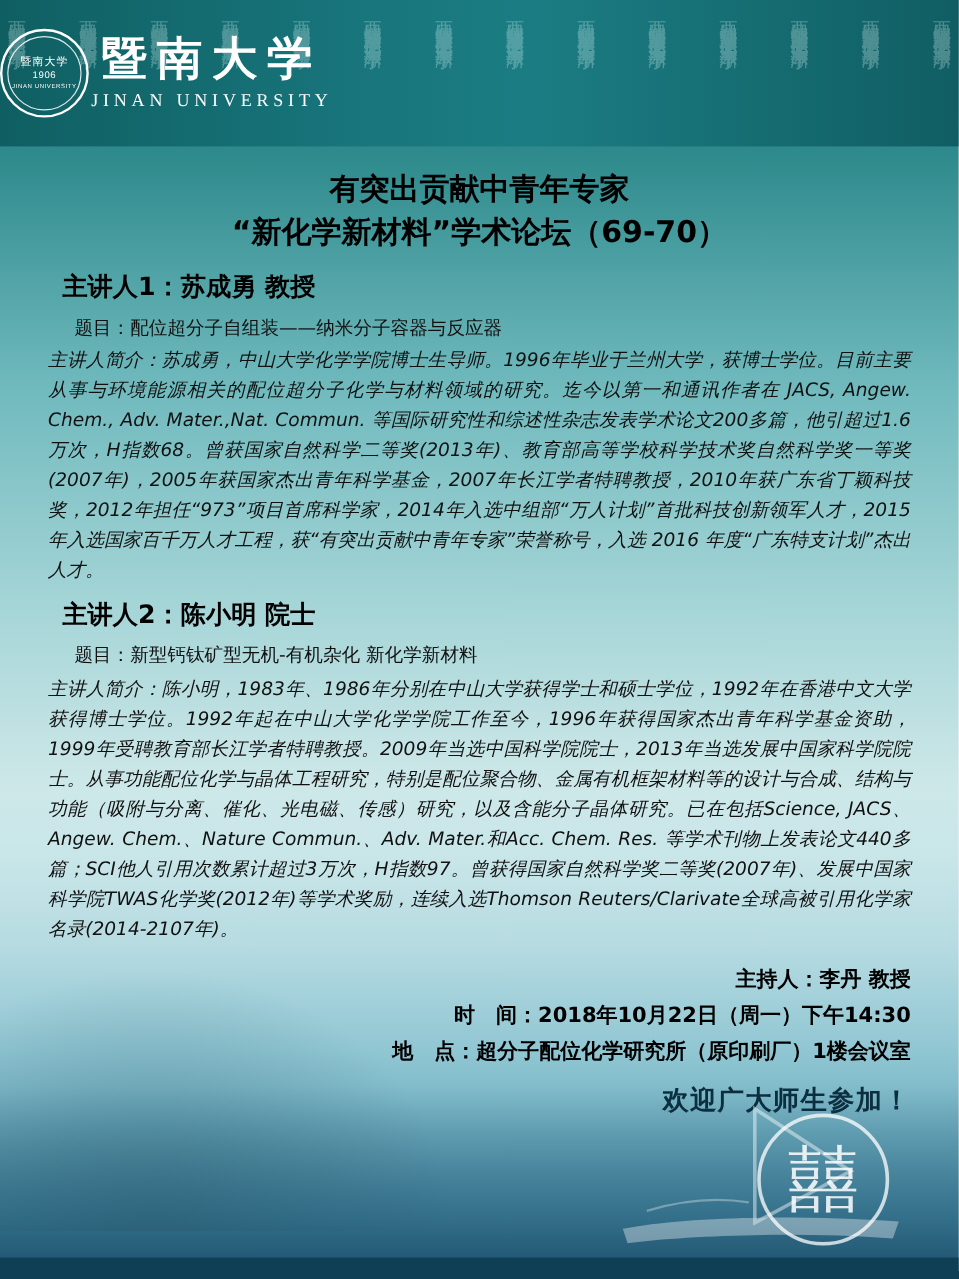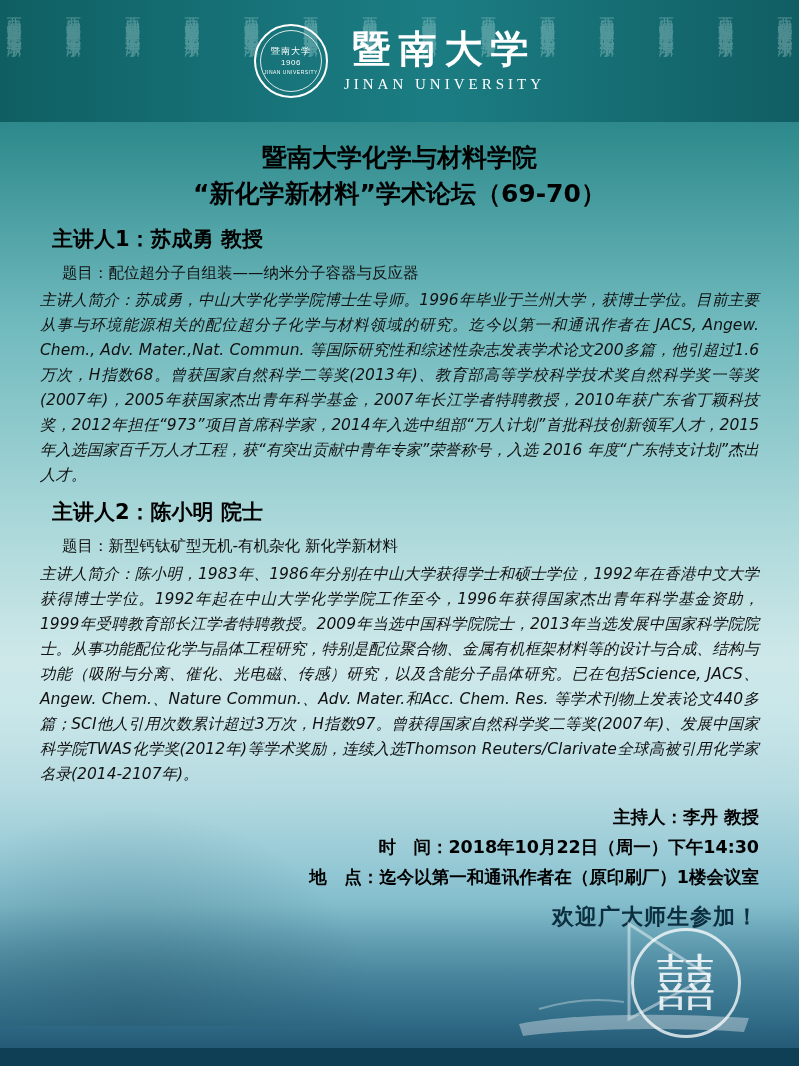--- a/index.html
+++ b/index.html
@@ -75,22 +75,21 @@
     line-height: 1.35;
     letter-spacing: 2px;
     color: #d9f2f2;
     white-space: nowrap;
   }
   .header-center {
     position: absolute;
     left: 0; right: 0; top: 0; bottom: 0;
     display: flex;
     align-items: center;
-    justify-content: center;
-    gap: 16px;
+    gap: 2px;
   }
   .logo {
     width: 74px;
     height: 74px;
     border-radius: 50%;
     border: 2px solid #ffffff;
     box-sizing: border-box;
     display: flex;
     flex-direction: column;
     align-items: center;
@@ -268,36 +267,36 @@
     </div>
   </div>
 
   <div class="wash1"></div>
   <div class="wash2"></div>
   <div class="hill"></div>
 
   <div class="content">
 
     <div class="title">
-      <div>暨南大学化学与材料学院</div>
+      <div>有突出贡献中青年专家</div>
       <div>“新化学新材料”学术论坛（69-70）</div>
     </div>
 
     <div class="speaker-head">主讲人1：苏成勇 教授</div>
     <p class="line topic">题目：配位超分子自组装——纳米分子容器与反应器</p>
     <p class="bio">主讲人简介：苏成勇，中山大学化学学院博士生导师。1996年毕业于兰州大学，获博士学位。目前主要从事与环境能源相关的配位超分子化学与材料领域的研究。迄今以第一和通讯作者在 JACS, Angew. Chem., Adv. Mater.,Nat. Commun. 等国际研究性和综述性杂志发表学术论文200多篇，他引超过1.6万次，H指数68。曾获国家自然科学二等奖(2013年)、教育部高等学校科学技术奖自然科学奖一等奖(2007年)，2005年获国家杰出青年科学基金，2007年长江学者特聘教授，2010年获广东省丁颖科技奖，2012年担任“973”项目首席科学家，2014年入选中组部“万人计划”首批科技创新领军人才，2015年入选国家百千万人才工程，获“有突出贡献中青年专家”荣誉称号，入选 2016 年度“广东特支计划”杰出人才。</p>
 
     <div class="speaker-head">主讲人2：陈小明 院士</div>
     <p class="line topic">题目：新型钙钛矿型无机-有机杂化 新化学新材料</p>
     <p class="bio">主讲人简介：陈小明，1983年、1986年分别在中山大学获得学士和硕士学位，1992年在香港中文大学获得博士学位。1992年起在中山大学化学学院工作至今，1996年获得国家杰出青年科学基金资助，1999年受聘教育部长江学者特聘教授。2009年当选中国科学院院士，2013年当选发展中国家科学院院士。从事功能配位化学与晶体工程研究，特别是配位聚合物、金属有机框架材料等的设计与合成、结构与功能（吸附与分离、催化、光电磁、传感）研究，以及含能分子晶体研究。已在包括Science, JACS、Angew. Chem.、Nature Commun.、Adv. Mater.和Acc. Chem. Res. 等学术刊物上发表论文440多篇；SCI他人引用次数累计超过3万次，H指数97。曾获得国家自然科学奖二等奖(2007年)、发展中国家科学院TWAS化学奖(2012年)等学术奖励，连续入选Thomson Reuters/Clarivate全球高被引用化学家名录(2014-2107年)。</p>
 
     <div class="footer-block">
       <div class="footer-line">主持人：李丹  教授</div>
       <div class="footer-line">时　间：2018年10月22日（周一）下午14:30</div>
-      <div class="footer-line">地　点：迄今以第一和通讯作者在（原印刷厂）1楼会议室</div>
+      <div class="footer-line">地　点：超分子配位化学研究所（原印刷厂）1楼会议室</div>
     </div>
 
     <div class="welcome">欢迎广大师生参加！</div>
   </div>
 
   <svg class="boat" viewBox="0 0 250 130">
     <path d="M10 110 C60 100 150 98 240 104 L235 118 C150 112 60 116 14 122 Z" fill="rgba(255,255,255,0.45)"></path>
     <path d="M120 105 L120 10 L200 62 Z" fill="none" stroke="rgba(255,255,255,0.55)" stroke-width="3"></path>
     <path d="M30 95 C60 86 90 84 115 88" fill="none" stroke="rgba(255,255,255,0.4)" stroke-width="2"></path>
   </svg>

